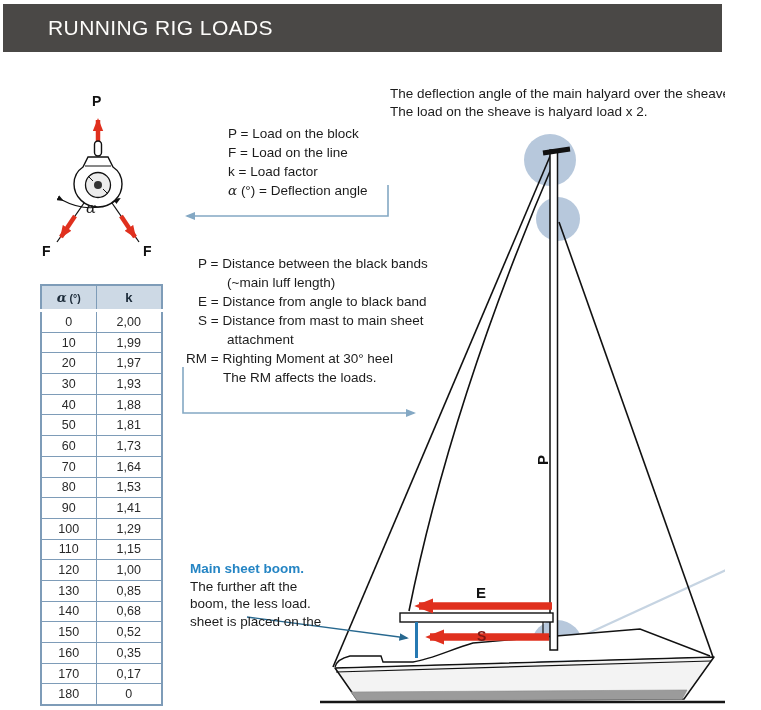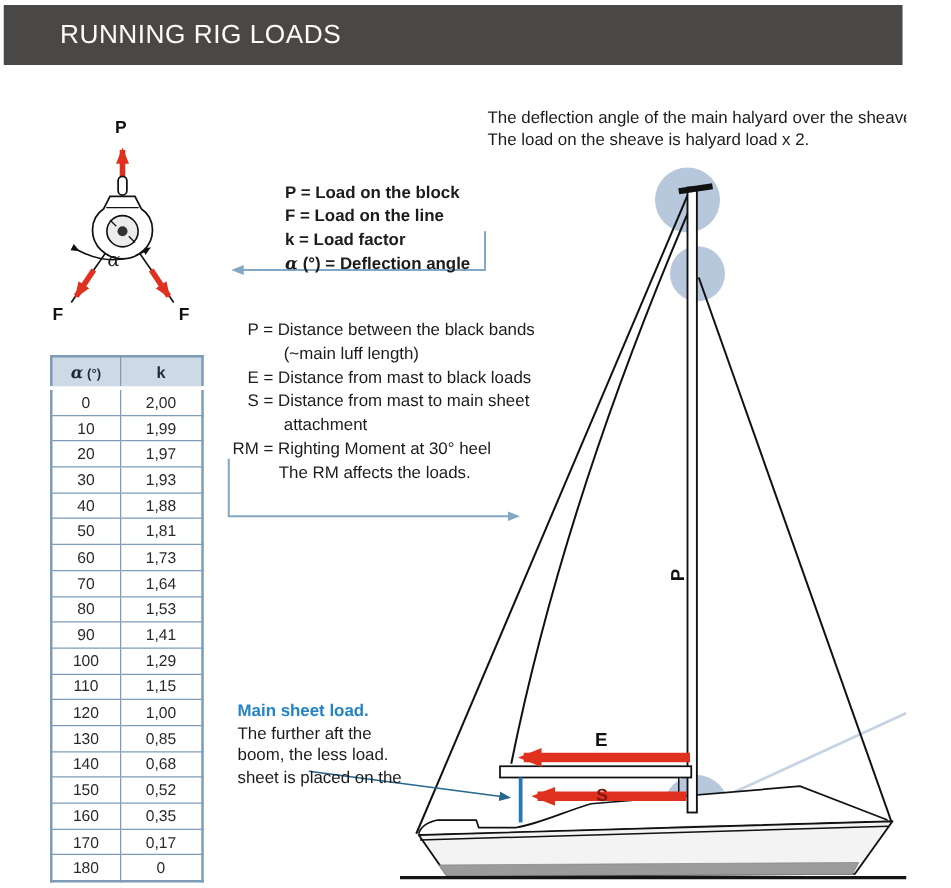--- a/index.html
+++ b/index.html
@@ -110,39 +110,39 @@
   <div class="abs note" style="left:390px;top:85px;">
     <div>The deflection angle of the main halyard over the sheave is 0°.</div>
     <div>The load on the sheave is halyard load x 2.</div>
   </div>
 
   <span class="abs lblB" style="left:92px;top:93px;">P</span>
   <span class="abs lblB" style="left:42px;top:243px;">F</span>
   <span class="abs lblB" style="left:143px;top:243px;">F</span>
   <span class="abs alpha" style="left:86px;top:199px;font-size:15px;">α</span>
 
-  <div class="abs txt" style="left:228px;top:144px;font-weight:bold;">
+  <div class="abs txt" style="left:228px;top:124px;">
     <div>P = Load on the block</div>
     <div>F = Load on the line</div>
     <div>k = Load factor</div>
     <div><span class="alpha">α</span><span> (°) = Deflection angle</span></div>
   </div>
 
   <div class="abs txt" style="left:186px;top:254px;">
     <div style="padding-left:12px;">P = Distance between the black bands</div>
     <div style="padding-left:41px;">(~main luff length)</div>
-    <div style="padding-left:12px;">E = Distance from mast to black loads</div>
+    <div style="padding-left:12px;">E = Distance from angle to black band</div>
     <div style="padding-left:12px;">S = Distance from mast to main sheet</div>
     <div style="padding-left:41px;">attachment</div>
     <div style="padding-left:0;">RM = Righting Moment at 30° heel</div>
     <div style="padding-left:37px;">The RM affects the loads.</div>
   </div>
 
   <div class="abs note" style="left:190px;top:560px;">
-    <div class="msl-title">Main sheet load.</div>
+    <div class="msl-title">Main sheet boom.</div>
     <div>The further aft the</div>
     <div>boom, the less load.</div>
     <div>sheet is placed on the</div>
   </div>
 
   <span class="abs lblB rot" style="left:534px;top:465px;font-size:15px;">P</span>
   <span class="abs lblB" style="left:476px;top:584px;font-size:15px;">E</span>
   <span class="abs lblB" style="left:477px;top:628px;color:#7d1712;">S</span>
 
   <table class="loads abs" style="left:40px;top:284px;">

